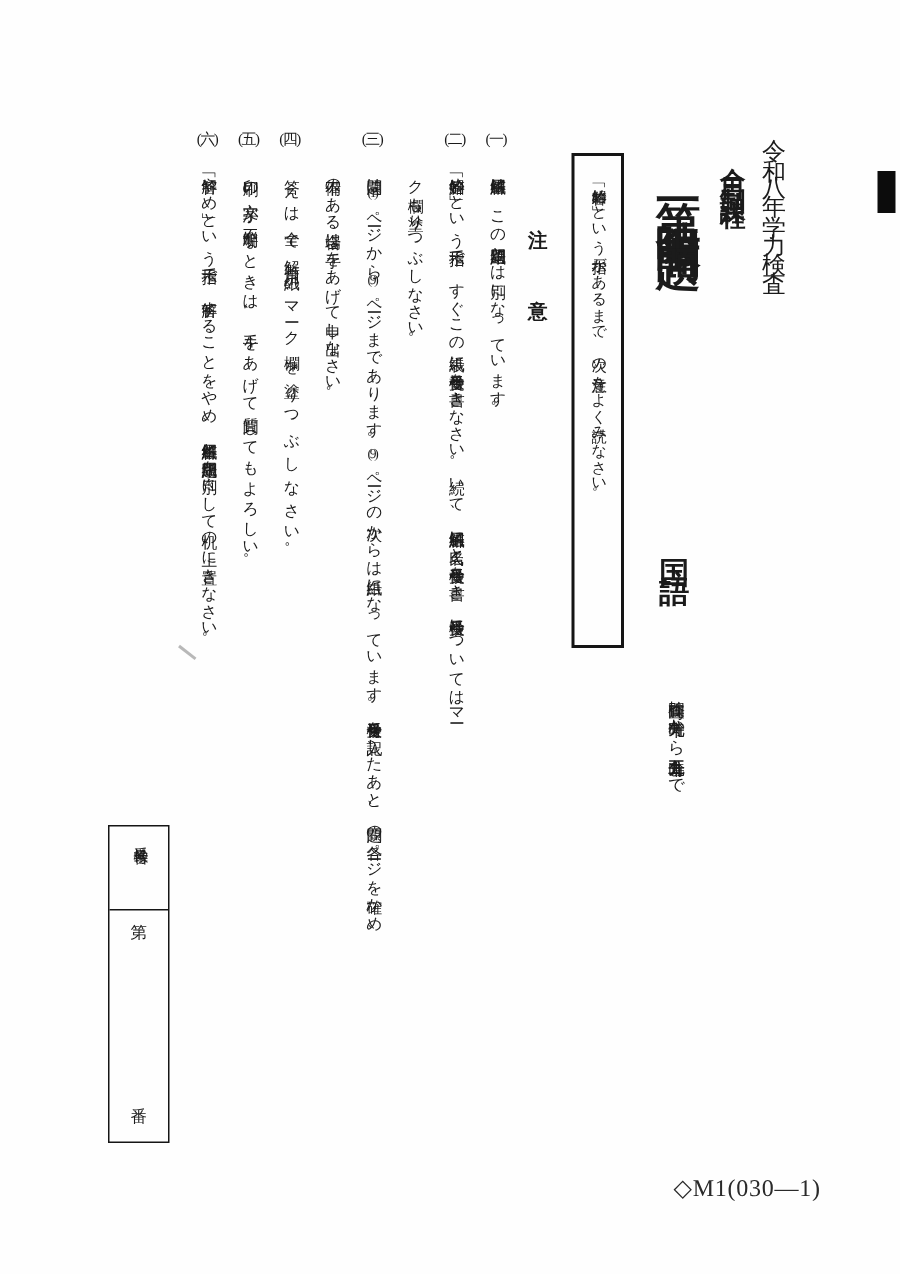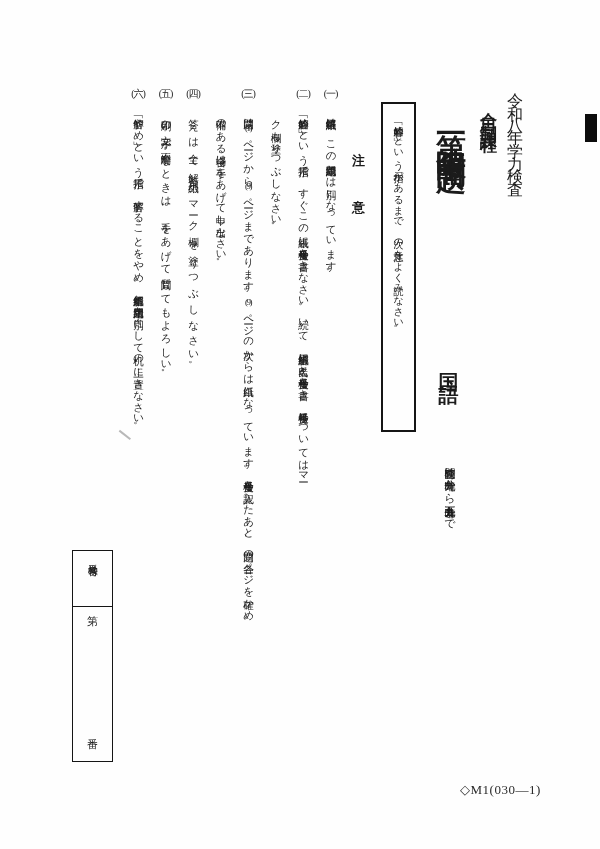--- a/index.html
+++ b/index.html
@@ -71,21 +71,21 @@
   .exam-box-label{
     writing-mode:vertical-rl;text-orientation:upright;
     font-size:10px;letter-spacing:1px;padding-top:5px;
   }
   .exam-box-body{
     display:flex;flex-direction:column;justify-content:space-between;
     align-items:center;height:152px;padding:7px 0;box-sizing:border-box;
     font-size:11px;
   }
   
-  .printer-code{position:absolute;left:460px;top:782px;font-size:13px;letter-spacing:0.5px;color:#2a2a2a;}
+  .printer-code{position:absolute;left:449px;top:782px;font-size:16px;letter-spacing:0.5px;color:#2a2a2a;}
 
   
   .artifact{position:absolute;left:118px;top:434px;width:14px;height:1.5px;background:#9a9a9a;
             transform:rotate(38deg);opacity:0.7;}
 </style>
 </head>
 <body>
 
 <div class="page">
 

